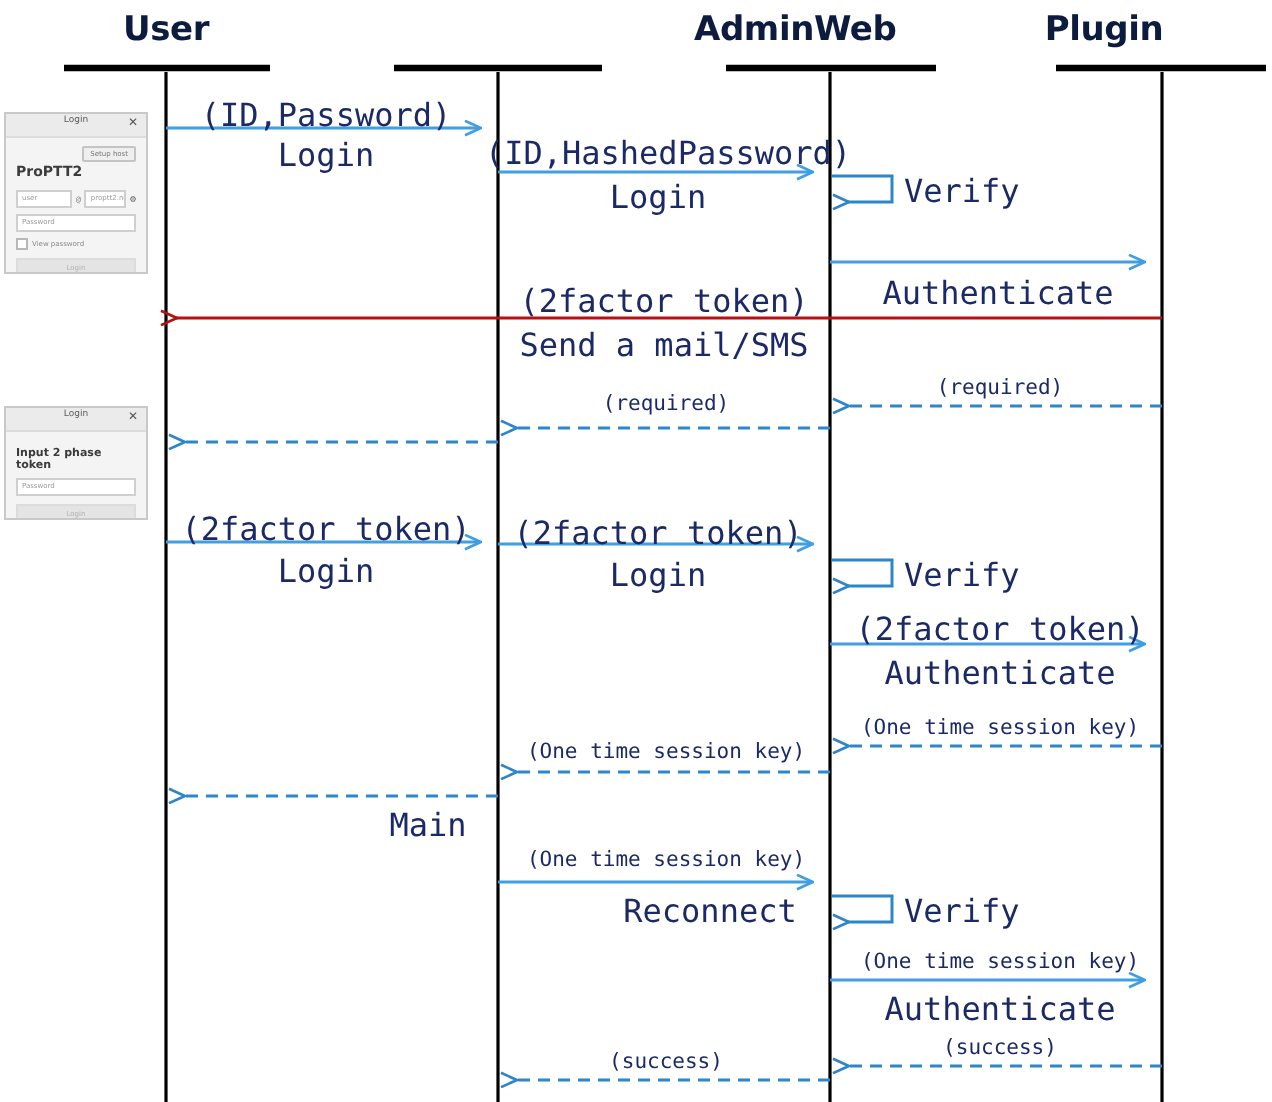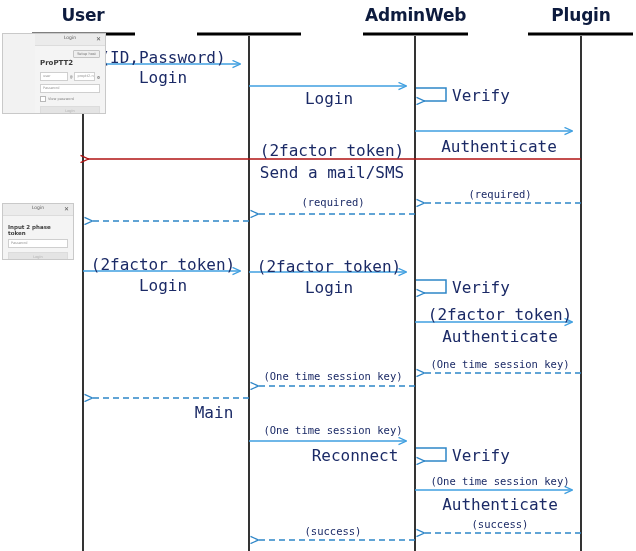--- a/index.html
+++ b/index.html
@@ -119,26 +119,27 @@
 
       <line x1="415" y1="490" x2="572" y2="490" stroke="#3f9fe0" marker-end="url(#ah-blue)"></line>
 
       <line x1="581" y1="533" x2="424" y2="533" stroke="#2e86c8" stroke-dasharray="6,4" marker-end="url(#ah-blue-l)"></line>
 
       <line x1="415" y1="540" x2="258" y2="540" stroke="#2e86c8" stroke-dasharray="6,4" marker-end="url(#ah-blue-l)"></line>
     </g>
   </svg>
 
   <div class="ph" style="left:33px;top:5px;width:100px;">User</div>
-  <div class="ph" style="left:365px;top:5px;width:100px;">AdminWeb</div>
-  <div class="ph" style="left:531px;top:5px;width:100px;text-align:center;">Plugin</div>
+  <div class="ph" style="left:347px;top:5px;width:100px;">AdminWeb</div>
+  <div class="ph" style="left:502px;top:5px;width:100px;text-align:center;">Plugin</div>
 
   <div class="lbl big c" style="left:163px;top:48px;">(ID,Password)</div>
   <div class="lbl big c" style="left:163px;top:68px;">Login</div>
 
+  <div class="lbl big c" style="left:334px;top:67px;">(ID,HashedPassword)</div>
   <div class="lbl big c" style="left:329px;top:89px;">Login</div>
 
   <div class="lbl big" style="left:452px;top:86px;">Verify</div>
 
   <div class="lbl big c" style="left:499px;top:137px;">Authenticate</div>
 
   <div class="lbl big c" style="left:332px;top:141px;">(2factor token)</div>
   <div class="lbl big c" style="left:332px;top:163px;">Send a mail/SMS</div>
 
   <div class="lbl sm c" style="left:500px;top:188px;">(required)</div>
@@ -168,21 +169,21 @@
 
   <div class="lbl big" style="left:452px;top:446px;">Verify</div>
 
   <div class="lbl sm c" style="left:500px;top:475px;">(One time session key)</div>
   <div class="lbl big c" style="left:500px;top:495px;">Authenticate</div>
 
   <div class="lbl sm c" style="left:500px;top:518px;">(success)</div>
 
   <div class="lbl sm c" style="left:333px;top:525px;">(success)</div>
 
-  <div class="mock" style="left:2px;top:33px;width:70px;height:79px;padding-left:32px;">
+  <div class="mock" style="left:2px;top:56px;width:70px;height:79px;">
     <div class="tbar">
       <span class="ttl">Login</span>
       <span class="xi">✕</span>
     </div>
     <div class="body">
       <div style="overflow:hidden;">
         <span class="btn-sm">Setup host</span>
         <span class="brand">ProPTT2</span>
       </div>
       <div class="row">

